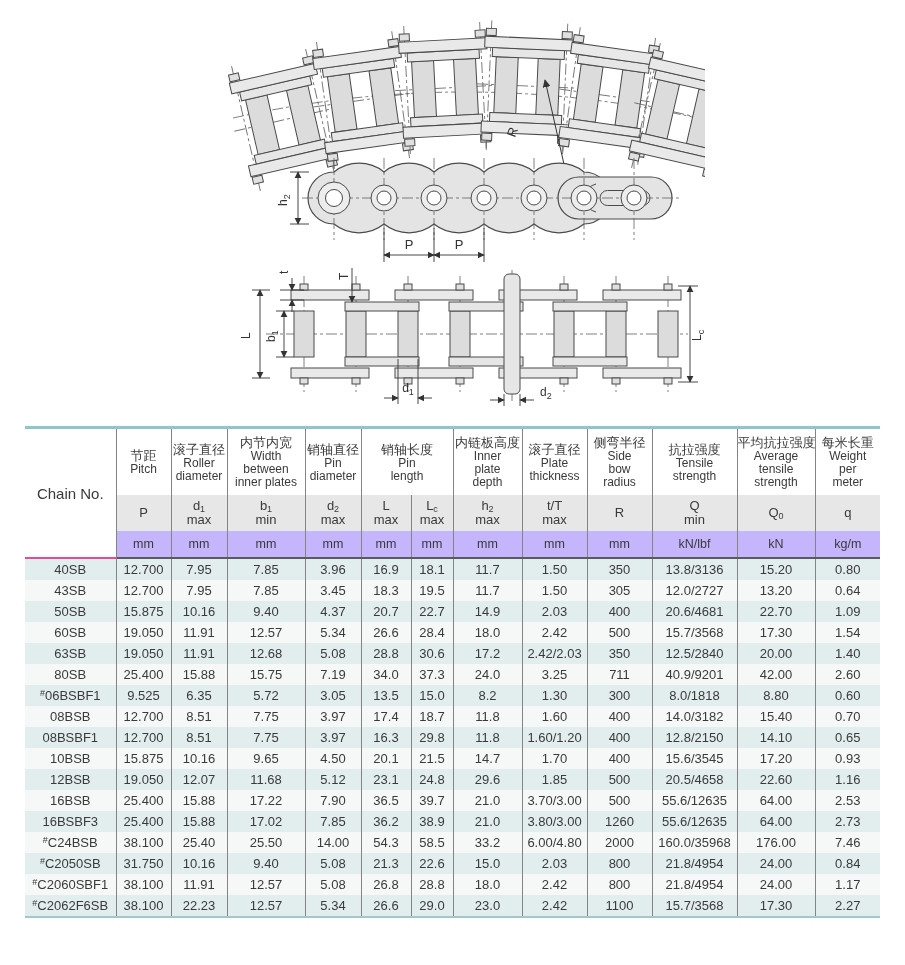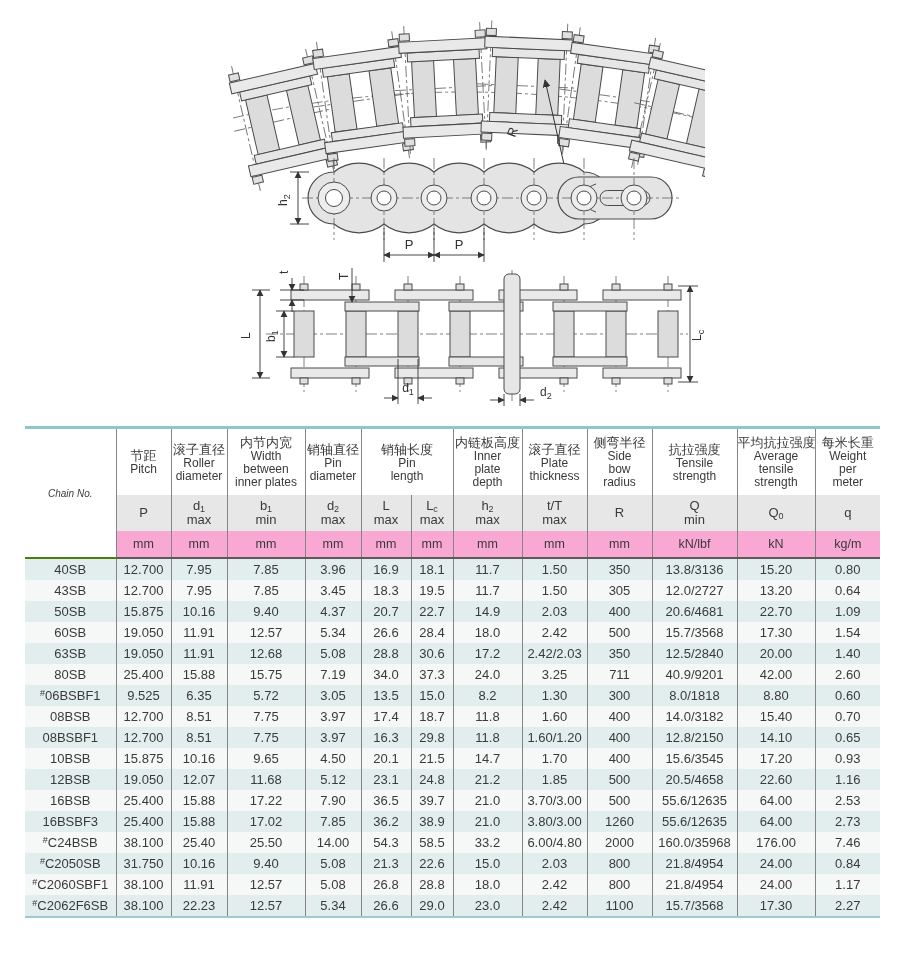--- a/index.html
+++ b/index.html
@@ -12,22 +12,22 @@
   #table-wrap{left:25px;top:426px;width:855px;}
   table{border-collapse:collapse;table-layout:fixed;width:855px;
         border-top:3px solid #8fc6ca;border-bottom:2px solid #9fc9cc;}
   th,td{padding:0;margin:0;font-weight:normal;text-align:center;vertical-align:middle;
         border-left:1px solid #848484;white-space:nowrap;overflow:hidden;}
   th.c0,td.c0{border-left:none;}
   tr.names th{height:66px;background:#fff;}
   .cn{font-size:13px;line-height:15px;}
   .en{font-size:12px;line-height:13px;}
   tr.syms th{height:36px;background:#e7e7e7;font-size:13px;line-height:14px;}
-  tr.units th{height:26px;background:#f9a8d4;font-size:12.5px;border-bottom:2px solid #5a5a5a;}
-  th.chain-h{background:#fff;font-size:10px;border-bottom:2px solid #4d7c0f;font-style:italic;}
+  tr.units th{height:26px;background:#c4b5fd;font-size:12.5px;border-bottom:2px solid #5a5a5a;}
+  th.chain-h{background:#fff;font-size:15px;border-bottom:2px solid #ec4899;}
   tbody td{height:21px;font-size:13px;}
   tbody tr:nth-child(odd){background:#e2eeee;}
   tbody tr:nth-child(even){background:#f6f7f7;}
   sub{font-size:9px;vertical-align:-2px;line-height:0;}
   sup.h{font-size:9px;vertical-align:4px;line-height:0;}
 
   
   #footnotes{left:18px;top:968px;font-size:12.5px;line-height:17px;color:#0f766e;margin-left:43px;}
 </style>
 </head>
@@ -470,21 +470,21 @@
           <td>0.93</td>
         </tr>
         <tr>
           <td class="chain c0">12BSB</td>
           <td>19.050</td>
           <td>12.07</td>
           <td>11.68</td>
           <td>5.12</td>
           <td>23.1</td>
           <td>24.8</td>
-          <td>21.2</td>
+          <td>29.6</td>
           <td>1.85</td>
           <td>500</td>
           <td>20.5/4658</td>
           <td>22.60</td>
           <td>1.16</td>
         </tr>
         <tr>
           <td class="chain c0">16BSB</td>
           <td>25.400</td>
           <td>15.88</td>

